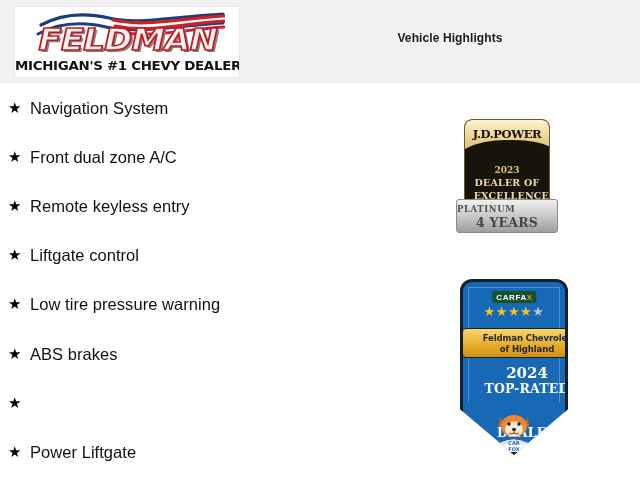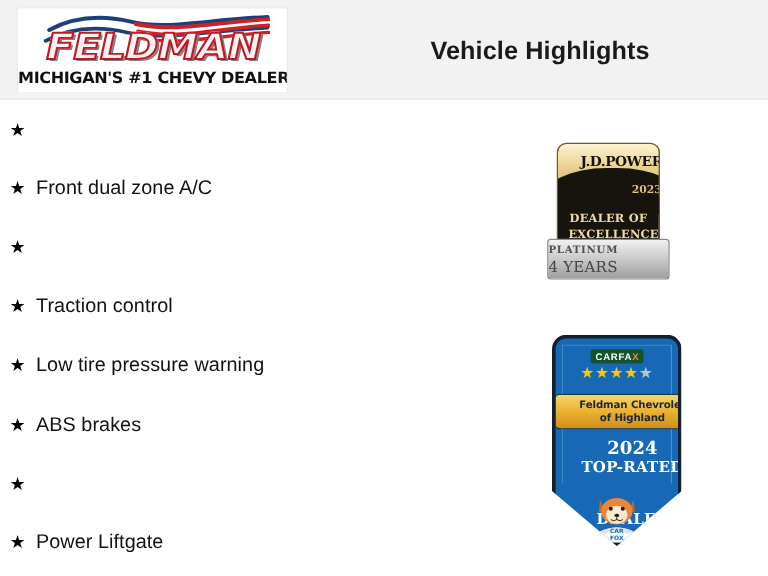--- a/index.html
+++ b/index.html
@@ -74,21 +74,21 @@
     letter-spacing: -0.3px;
     transform: scaleX(1.03);
     white-space: nowrap;
   }
   .header-title {
     position: absolute;
     left: 300px; top: 31px;
     width: 300px;
     text-align: center;
     font-family: "Liberation Sans", sans-serif;
-    font-size: 21px;
+    font-size: 12px;
     font-weight: bold;
     color: #1a1a1a;
     letter-spacing: 0.1px;
   }
 
   
   .features {
     position: absolute;
     left: 0; top: 83px;
     width: 440px;
@@ -165,32 +165,30 @@
   .jdp-brand {
     position: absolute;
     left: 0; top: 7px;
     width: 100%;
     text-align: center;
     font-family: "DejaVu Serif", serif;
     font-size: 11.5px;
     font-weight: bold;
     color: #16120c;
     letter-spacing: -0.4px;
-    padding-left: 11px;
   }
   .jdp-year {
     position: absolute;
-    left: 0; top: 34px;
+    left: 0; top: 45px;
     width: 100%;
     text-align: center;
     font-family: "DejaVu Serif", serif;
     font-size: 9px;
     font-weight: bold;
     color: #e0c27d;
-    margin-left: 32px;
   }
   .jdp-line1 {
     position: absolute;
     left: 0; top: 57px;
     width: 100%;
     text-align: center;
     font-family: "DejaVu Serif", serif;
     font-size: 9.5px;
     font-weight: bold;
     color: #f0dba6;
@@ -224,23 +222,24 @@
     font-family: "DejaVu Serif", serif;
     font-size: 8.5px;
     font-weight: bold;
     color: #57504a;
     letter-spacing: 0.6px;
   }
   .jdp-years {
     position: absolute;
     left: 0; top: 15px;
     width: 100%;
+    text-align: center;
     font-family: "DejaVu Serif", serif;
     font-size: 12.5px;
-    font-weight: normal;
+    font-weight: bold;
     color: #4a443f;
     letter-spacing: 0.2px;
   }
 
   
   .cfx {
     position: absolute;
     left: 10px; top: 196px;
     width: 128px;
     height: 180px;
@@ -376,31 +375,33 @@
     <div class="logo-word">FELDMAN</div>
     <div class="logo-tag">MICHIGAN'S #1 CHEVY DEALER</div>
   </div>
 
   <div class="header-title">Vehicle Highlights</div>
 </div>
 
 <ul class="features">
     <li class="feature-row" style="top: 13px;">
       <span class="feature-star">★</span>
+      <span class="feature-label">Navigation System</span>
     </li>
     <li class="feature-row" style="top: 62.2px;">
       <span class="feature-star">★</span>
       <span class="feature-label">Front dual zone A/C</span>
     </li>
     <li class="feature-row" style="top: 111.4px;">
       <span class="feature-star">★</span>
+      <span class="feature-label">Remote keyless entry</span>
     </li>
     <li class="feature-row" style="top: 160.6px;">
       <span class="feature-star">★</span>
-      <span class="feature-label">Traction control</span>
+      <span class="feature-label">Liftgate control</span>
     </li>
     <li class="feature-row" style="top: 209.8px;">
       <span class="feature-star">★</span>
       <span class="feature-label">Low tire pressure warning</span>
     </li>
     <li class="feature-row" style="top: 259px;">
       <span class="feature-star">★</span>
       <span class="feature-label">ABS brakes</span>
     </li>
     <li class="feature-row" style="top: 308.2px;">

